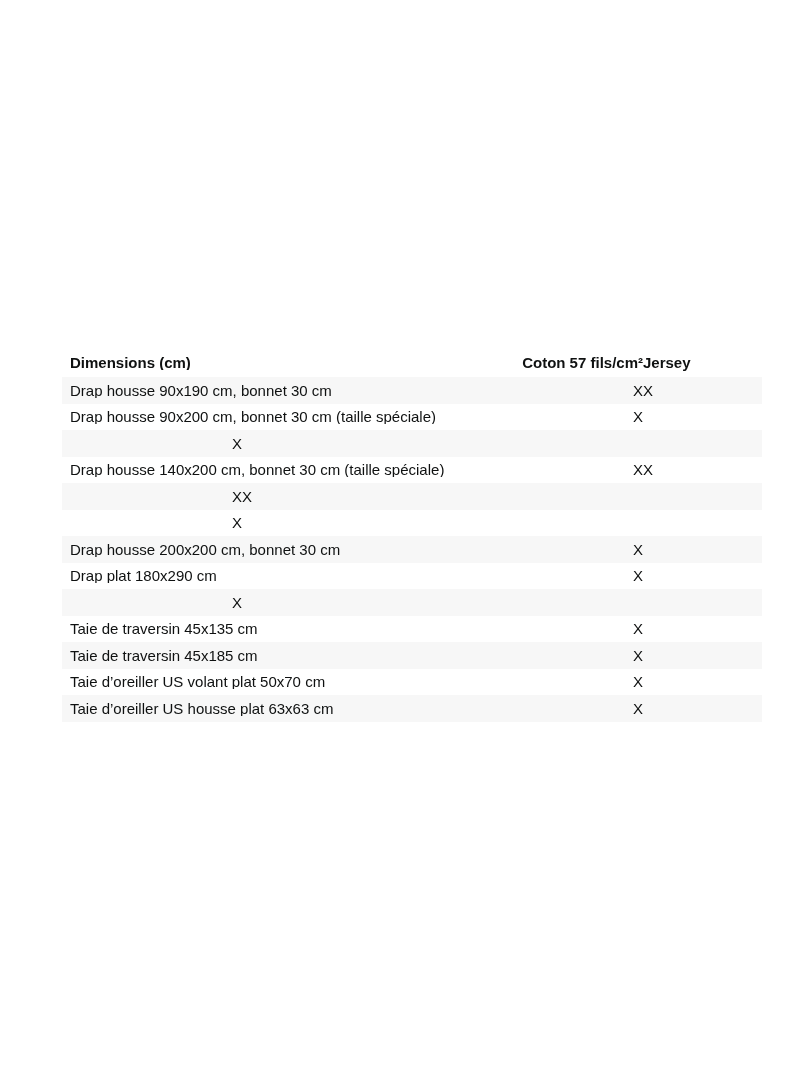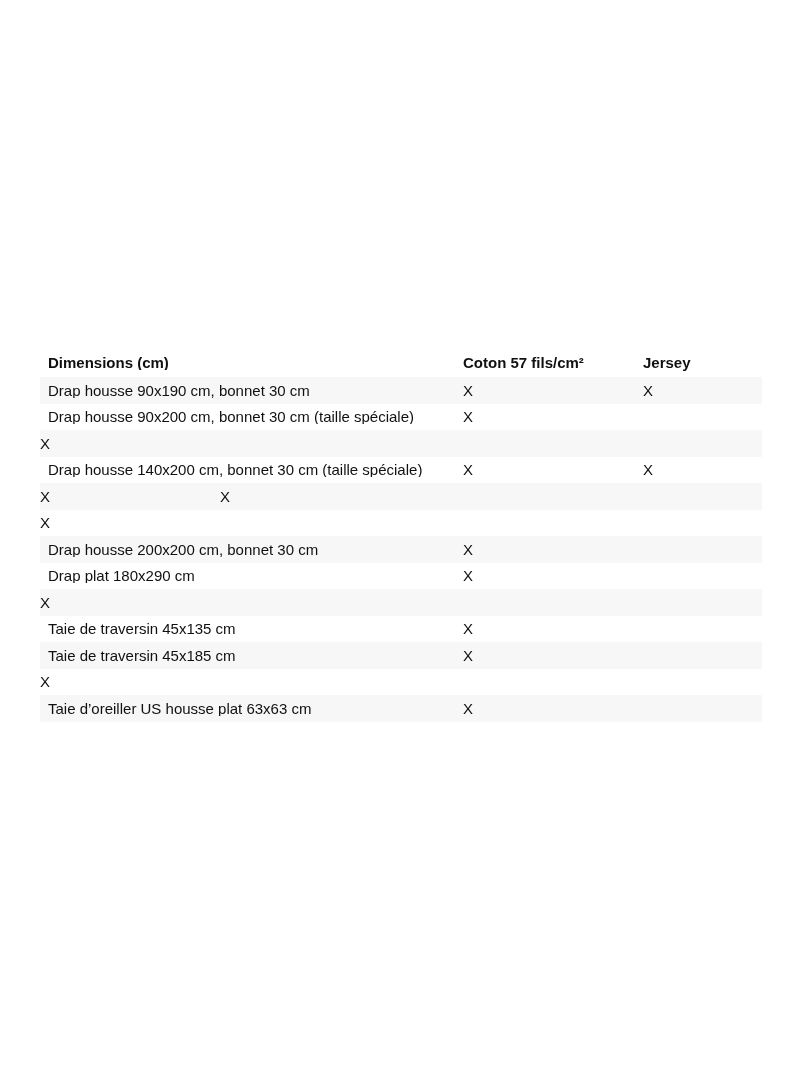--- a/index.html
+++ b/index.html
@@ -21,34 +21,35 @@
     left: 40px;
     top: 347px;
     width: 722px;
   }
   .row {
     display: flex;
     align-items: center;
     height: 26.5px;
     font-size: 15px;
     line-height: 1;
+    margin-left: 22px;
   }
   .header-row {
     height: 30px;
     font-weight: 700;
   }
   .cell-label {
     flex: 1 1 auto;
     padding-left: 8px;
     white-space: nowrap;
     overflow: hidden;
   }
   .cell-coton {
     width: 180px;
-    text-align: left;
+    text-align: right;
     flex: 0 0 auto;
   }
   .cell-jersey {
     width: 82px;
     flex: 0 0 auto;
   }
   .cell-spacer {
     width: 37px;
     flex: 0 0 auto;
   }
@@ -123,20 +124,21 @@
     <div class="cell-jersey"></div>
     <div class="cell-spacer"></div>
   </div>
       <div class="row">
     <div class="cell-label">Taie de traversin 45x185 cm</div>
     <div class="cell-coton">X</div>
     <div class="cell-jersey"></div>
     <div class="cell-spacer"></div>
   </div>
       <div class="row">
+    <div class="cell-label">Taie d’oreiller US volant plat 50x70 cm</div>
     <div class="cell-coton">X</div>
     <div class="cell-jersey"></div>
     <div class="cell-spacer"></div>
   </div>
       <div class="row">
     <div class="cell-label">Taie d’oreiller US housse plat 63x63 cm</div>
     <div class="cell-coton">X</div>
     <div class="cell-jersey"></div>
     <div class="cell-spacer"></div>
   </div>

